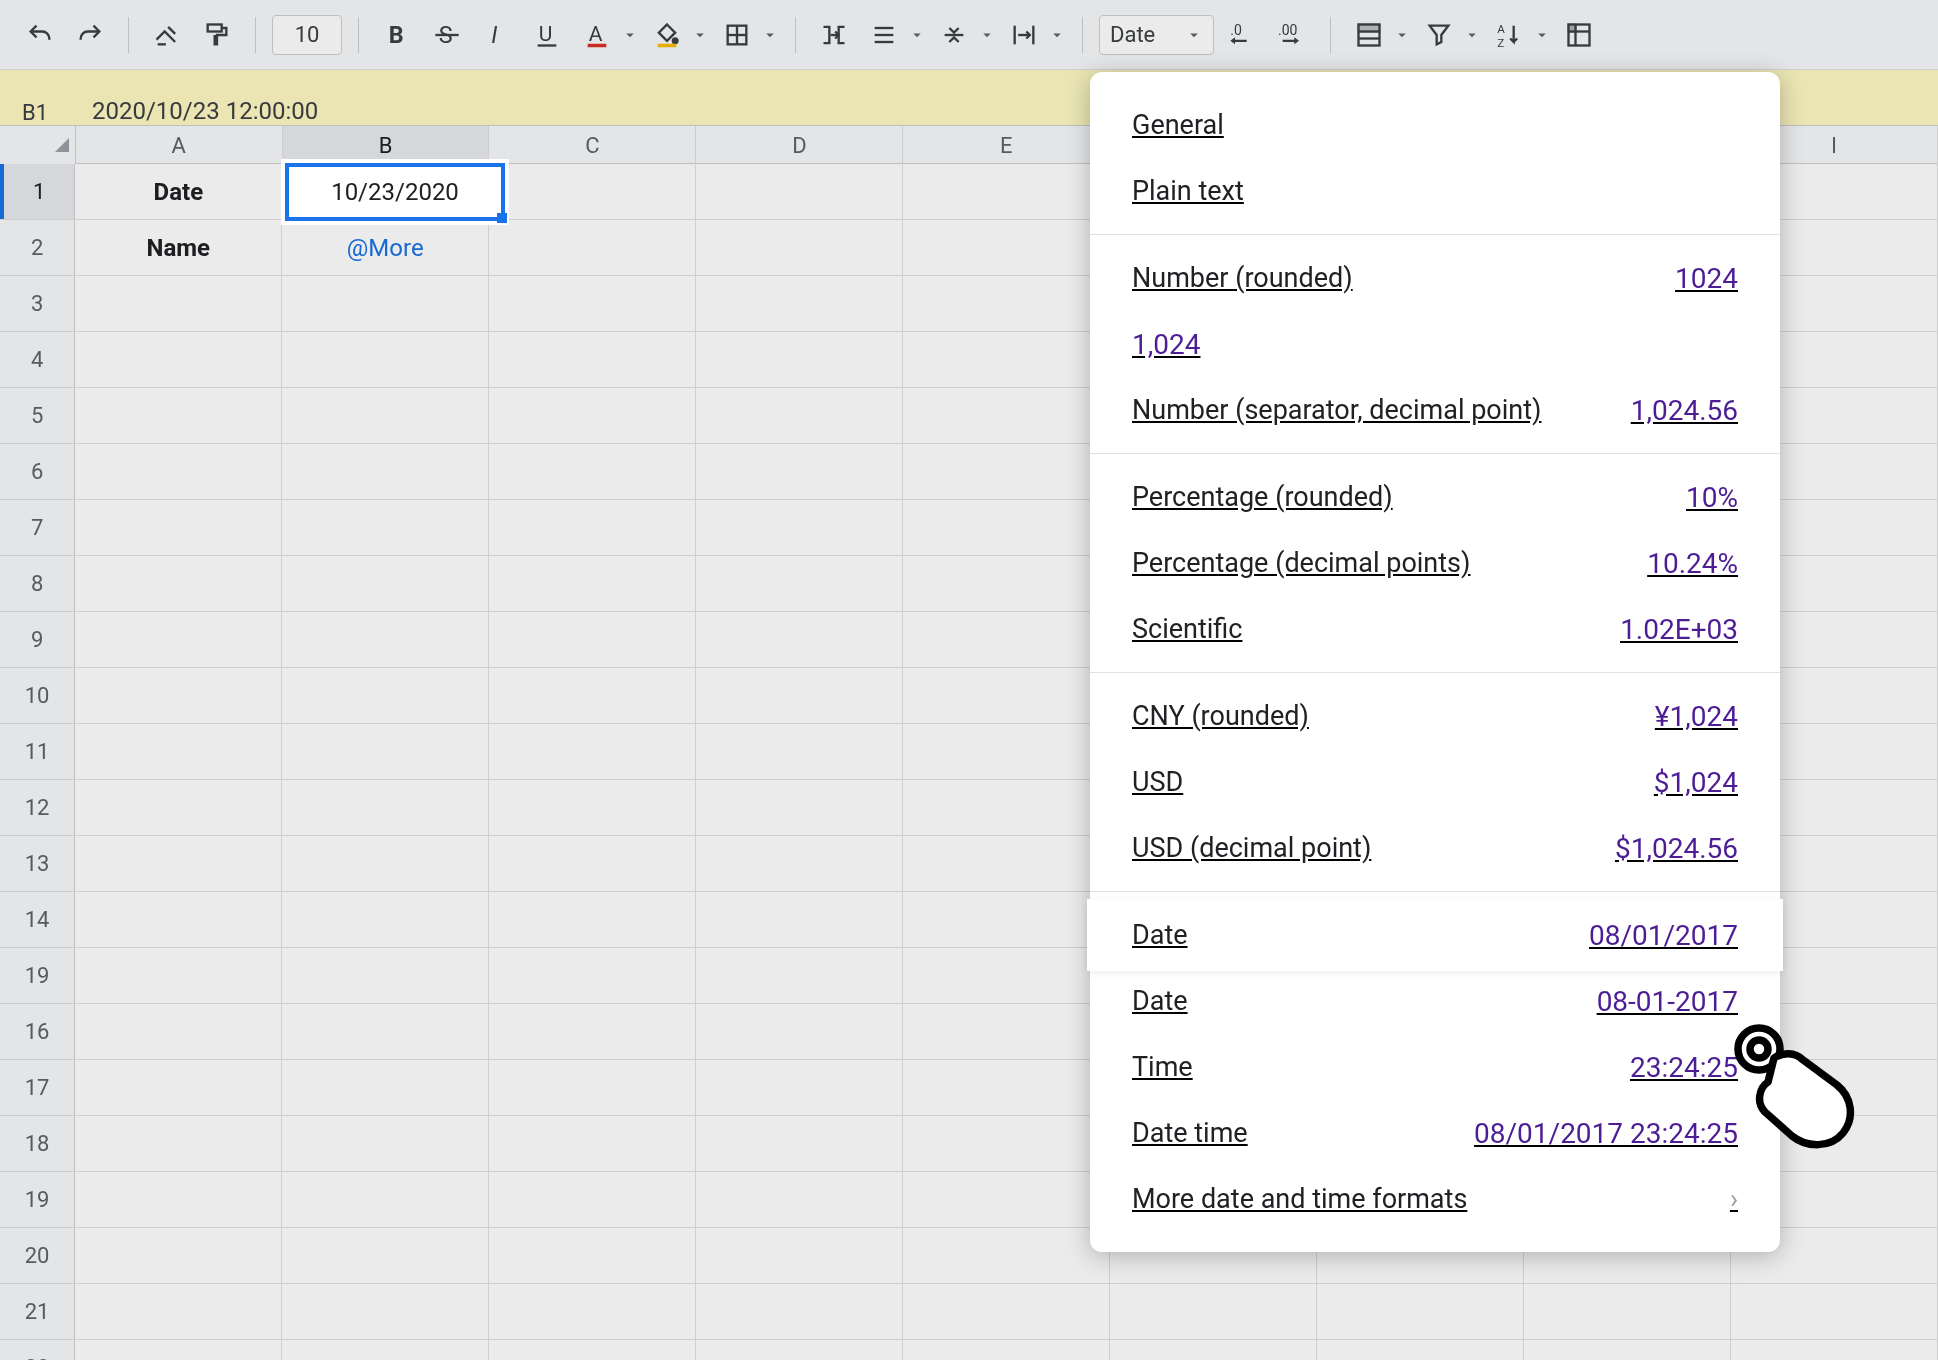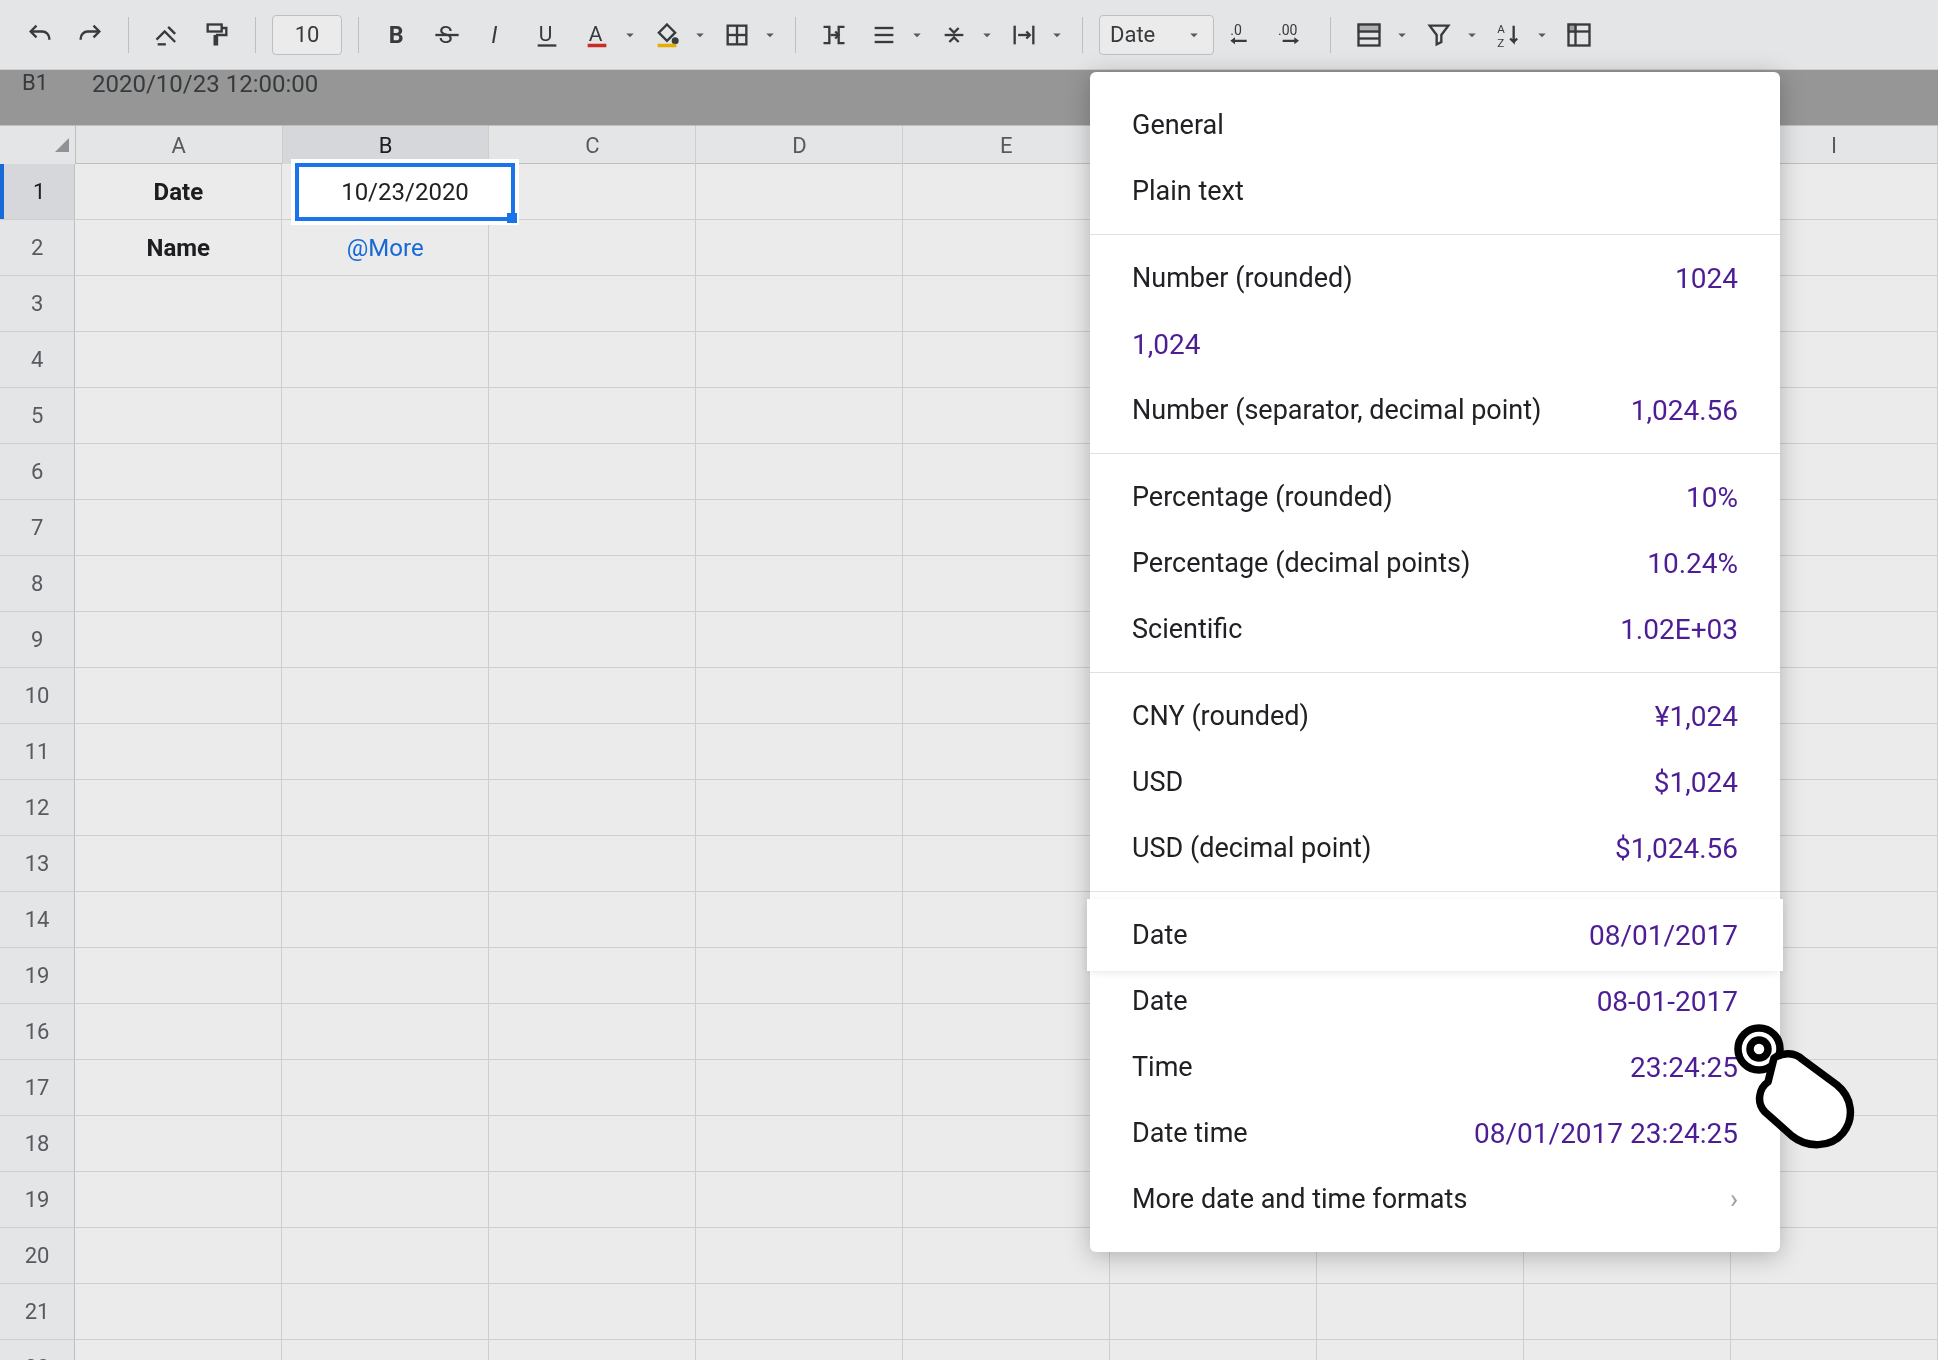--- a/index.html
+++ b/index.html
@@ -74,23 +74,23 @@
   font-size: 22px;
   color: #3c4043;
   background: #fff;
 }
 .text-color-underline { fill: none; stroke: #d93025; stroke-width: 3; }
 .fill-color-underline { fill: none; stroke: #fbbc04; stroke-width: 3; }
 
 .name-formula-bar {
   height: 56px;
   display: flex;
-  align-items: flex-start;
+  align-items: flex-end;
   border-bottom: 1px solid #d0d0d0;
-  background: #a3a3a3;
+  background: #fef9c3;
 }
 .name-box {
   width: 78px;
   padding-left: 22px;
   font-size: 22px;
   color: #3c4043;
 }
 .formula-box {
   flex: 1;
   padding-left: 14px;
@@ -172,24 +172,25 @@
 .selected-cell-handle {
   position:absolute; right:-6px; bottom:-6px; width:10px; height:10px; background:#1a73e8;
 }
 
 .dropdown-menu {
   position: absolute;
   left: 1090px;
   top: 72px;
   width: 690px;
   background: #fff;
-  border-radius: 6px;
+  border-radius: 12px;
   box-shadow: 0 4px 24px rgba(0,0,0,0.25);
   z-index: 20;
   padding: 20px 0;
+  text-decoration: underline;
 }
 .menu-item {
   height: 66px;
   display: flex;
   align-items: center;
   justify-content: space-between;
   padding: 0 42px;
   font-size: 27px;
   color: #202124;
   cursor: pointer;
@@ -700,21 +701,21 @@
         <div class="cell"></div>
         <div class="cell"></div>
         <div class="cell"></div>
         <div class="cell"></div>
         <div class="cell"></div>
         <div class="cell"></div>
         <div class="cell"></div>
       </div>
     </div>
 
-  <div class="selected-cell-highlight" style="left:295px; top:37px; width:220px; height:58px;">
+  <div class="selected-cell-highlight" style="left:285px; top:37px; width:220px; height:58px;">
     <span>10/23/2020</span>
     <div class="selected-cell-handle"></div>
   </div>
 </div>
 
 <div class="dropdown-menu" id="format-menu">
     <div class="menu-item">
       <span>General</span>
       <span class="example"></span>
     </div>

